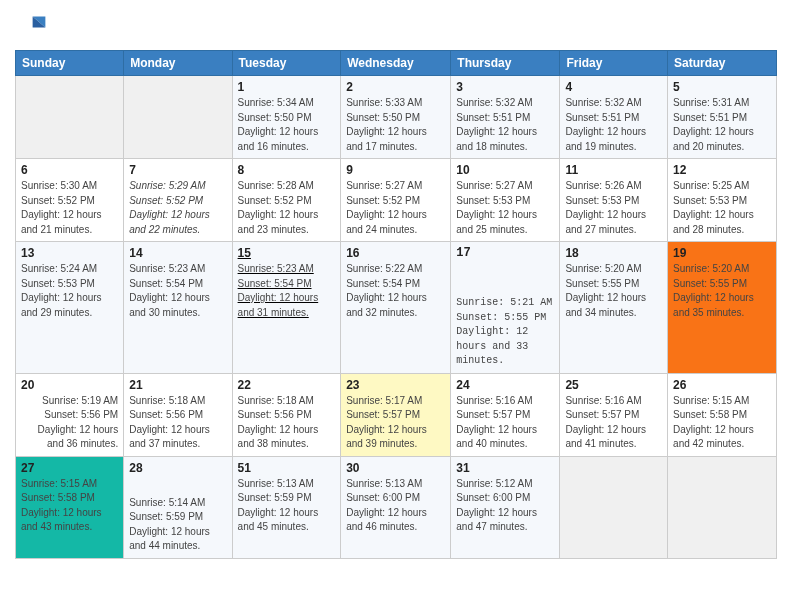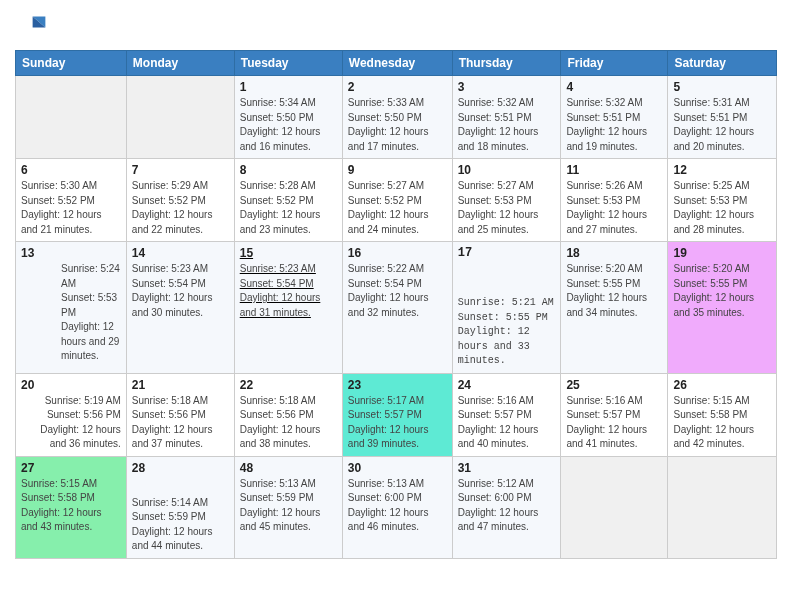--- a/index.html
+++ b/index.html
@@ -173,21 +173,21 @@
         </tr>
         <tr>
           <td style="background: rgb(255, 255, 255);">
             <span class="day-number">6</span>
             <div class="day-info" style="white-space: pre-line;">Sunrise: 5:30 AM
 Sunset: 5:52 PM
 Daylight: 12 hours and 21 minutes.</div>
           </td>
           <td style="background: rgb(255, 255, 255);">
             <span class="day-number">7</span>
-            <div class="day-info" style="white-space: pre-line;">Sunrise: 5:29 AM
+            <div class="day-info" style="white-space: pre-line; font-style: italic;">Sunrise: 5:29 AM
 Sunset: 5:52 PM
 Daylight: 12 hours and 22 minutes.</div>
           </td>
           <td style="background: rgb(255, 255, 255);">
             <span class="day-number">8</span>
             <div class="day-info" style="white-space: pre-line;">Sunrise: 5:28 AM
 Sunset: 5:52 PM
 Daylight: 12 hours and 23 minutes.</div>
           </td>
           <td style="background: rgb(255, 255, 255);">
@@ -211,21 +211,21 @@
           <td style="background: rgb(255, 255, 255);">
             <span class="day-number">12</span>
             <div class="day-info" style="white-space: pre-line;">Sunrise: 5:25 AM
 Sunset: 5:53 PM
 Daylight: 12 hours and 28 minutes.</div>
           </td>
         </tr>
         <tr>
           <td style="background: rgb(245, 248, 252);">
             <span class="day-number">13</span>
-            <div class="day-info" style="white-space: pre-line; margin-left: 40px;">Sunrise: 5:24 AM
+            <div class="day-info" style="white-space: pre-line;">Sunrise: 5:24 AM
 Sunset: 5:53 PM
 Daylight: 12 hours and 29 minutes.</div>
           </td>
           <td style="background: rgb(245, 248, 252);">
             <span class="day-number">14</span>
             <div class="day-info" style="white-space: pre-line;">Sunrise: 5:23 AM
 Sunset: 5:54 PM
 Daylight: 12 hours and 30 minutes.</div>
           </td>
           <td style="background: rgb(245, 248, 252); text-decoration: underline;">
@@ -245,21 +245,21 @@
             <div class="day-info" style="white-space: pre-line; margin-top: 36px;">Sunrise: 5:21 AM
 Sunset: 5:55 PM
 Daylight: 12 hours and 33 minutes.</div>
           </td>
           <td style="background: rgb(245, 248, 252);">
             <span class="day-number">18</span>
             <div class="day-info" style="white-space: pre-line;">Sunrise: 5:20 AM
 Sunset: 5:55 PM
 Daylight: 12 hours and 34 minutes.</div>
           </td>
-          <td style="background: #f0abfc;">
+          <td style="background: #f97316;">
             <span class="day-number">19</span>
             <div class="day-info" style="white-space: pre-line;">Sunrise: 5:20 AM
 Sunset: 5:55 PM
 Daylight: 12 hours and 35 minutes.</div>
           </td>
         </tr>
         <tr>
           <td style="background: rgb(255, 255, 255);">
             <span class="day-number">20</span>
             <div class="day-info" style="white-space: pre-line; text-align: right;">Sunrise: 5:19 AM
@@ -271,21 +271,21 @@
             <div class="day-info" style="white-space: pre-line;">Sunrise: 5:18 AM
 Sunset: 5:56 PM
 Daylight: 12 hours and 37 minutes.</div>
           </td>
           <td style="background: rgb(255, 255, 255);">
             <span class="day-number">22</span>
             <div class="day-info" style="white-space: pre-line;">Sunrise: 5:18 AM
 Sunset: 5:56 PM
 Daylight: 12 hours and 38 minutes.</div>
           </td>
-          <td style="background: #5eead4;">
+          <td style="background: #fef9c3;">
             <span class="day-number">23</span>
             <div class="day-info" style="white-space: pre-line;">Sunrise: 5:17 AM
 Sunset: 5:57 PM
 Daylight: 12 hours and 39 minutes.</div>
           </td>
           <td style="background: rgb(255, 255, 255);">
             <span class="day-number">24</span>
             <div class="day-info" style="white-space: pre-line;">Sunrise: 5:16 AM
 Sunset: 5:57 PM
 Daylight: 12 hours and 40 minutes.</div>
@@ -297,34 +297,34 @@
 Daylight: 12 hours and 41 minutes.</div>
           </td>
           <td style="background: rgb(255, 255, 255);">
             <span class="day-number">26</span>
             <div class="day-info" style="white-space: pre-line;">Sunrise: 5:15 AM
 Sunset: 5:58 PM
 Daylight: 12 hours and 42 minutes.</div>
           </td>
         </tr>
         <tr>
-          <td style="background: #86efac;">
+          <td style="background: #14b8a6;">
             <span class="day-number">27</span>
             <div class="day-info" style="white-space: pre-line;">Sunrise: 5:15 AM
 Sunset: 5:58 PM
 Daylight: 12 hours and 43 minutes.</div>
           </td>
           <td style="background: rgb(245, 248, 252);">
             <span class="day-number">28</span>
             <div class="day-info" style="white-space: pre-line; margin-top: 21px;">Sunrise: 5:14 AM
 Sunset: 5:59 PM
 Daylight: 12 hours and 44 minutes.</div>
           </td>
           <td style="background: rgb(245, 248, 252);">
-            <span class="day-number">48</span>
+            <span class="day-number">51</span>
             <div class="day-info" style="white-space: pre-line;">Sunrise: 5:13 AM
 Sunset: 5:59 PM
 Daylight: 12 hours and 45 minutes.</div>
           </td>
           <td style="background: rgb(245, 248, 252);">
             <span class="day-number">30</span>
             <div class="day-info" style="white-space: pre-line;">Sunrise: 5:13 AM
 Sunset: 6:00 PM
 Daylight: 12 hours and 46 minutes.</div>
           </td>

